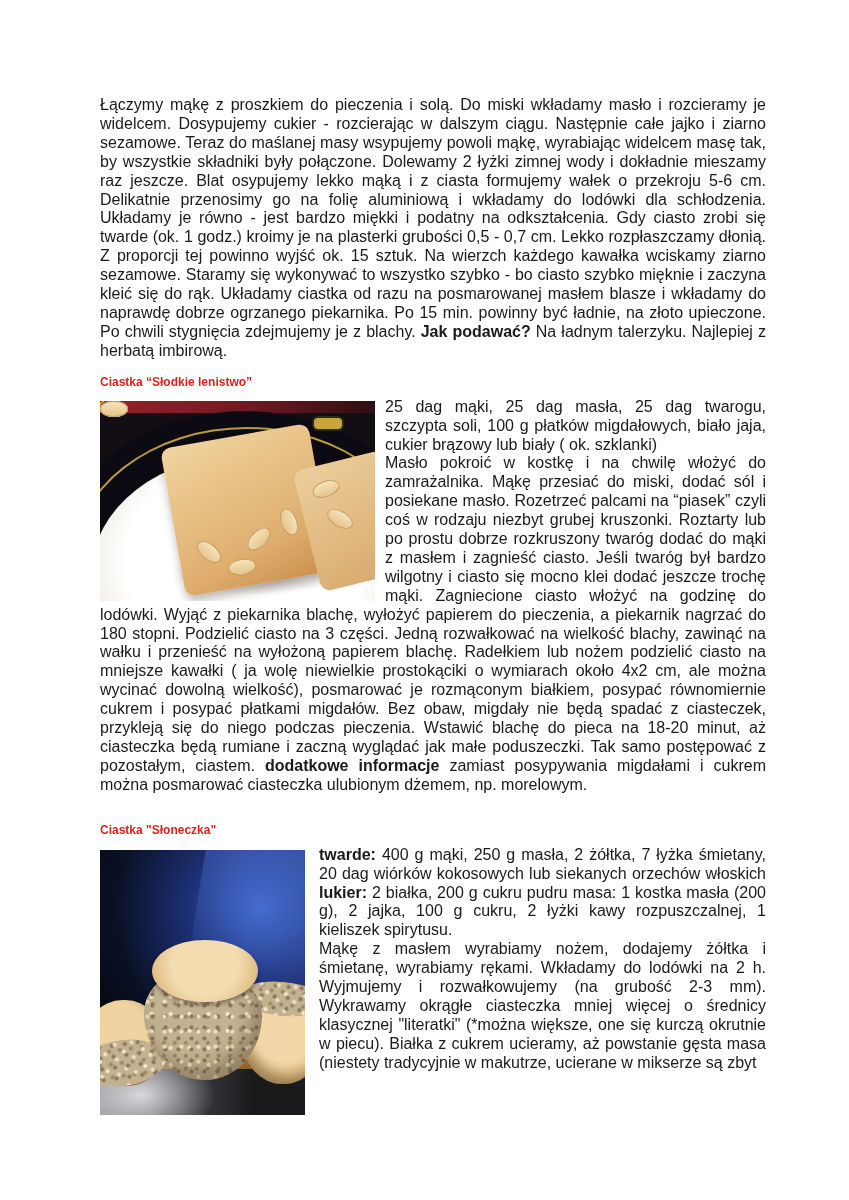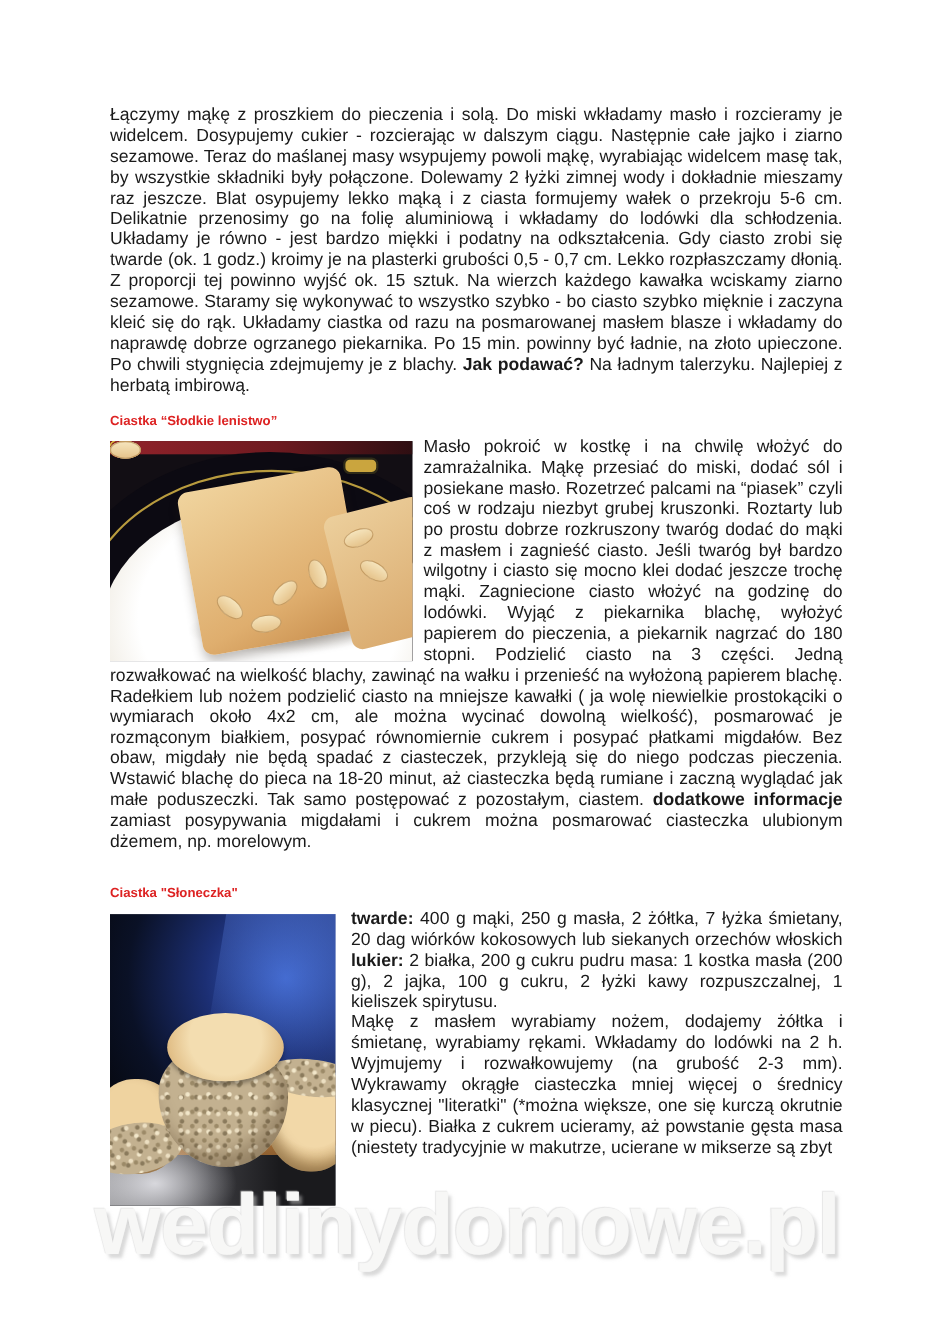--- a/index.html
+++ b/index.html
@@ -136,20 +136,21 @@
         <i class="almond"></i>
         <i class="almond"></i>
         <i class="almond"></i>
         <i class="almond"></i>
         <i class="almond"></i>
         <i class="almond"></i>
         <i class="almond"></i>
         <i class="almond"></i>
         <i class="almond"></i>
       </div>
+      <p class="ing">25 dag mąki, 25 dag masła, 25 dag twarogu, szczypta soli, 100 g płatków migdałowych, biało jaja, cukier brązowy lub biały ( ok. szklanki)</p>
       <p class="method"><span>Masło pokroić w kostkę i na chwilę włożyć do zamrażalnika. Mąkę przesiać do miski, dodać sól i posiekane masło. Rozetrzeć palcami na “piasek” czyli coś w rodzaju niezbyt grubej kruszonki. Roztarty lub po prostu dobrze rozkruszony twaróg dodać do mąki z masłem i zagnieść ciasto. Jeśli twaróg był bardzo wilgotny i ciasto się mocno klei dodać jeszcze trochę mąki. Zagniecione ciasto włożyć na godzinę do lodówki. Wyjąć z piekarnika blachę, wyłożyć papierem do pieczenia, a piekarnik nagrzać do 180 stopni. Podzielić ciasto na 3 części. Jedną rozwałkować na wielkość blachy, zawinąć na wałku i przenieść na wyłożoną papierem blachę. Radełkiem lub nożem podzielić ciasto na mniejsze kawałki ( ja wolę niewielkie prostokąciki o wymiarach około 4x2 cm, ale można wycinać dowolną wielkość), posmarować je rozmąconym białkiem, posypać równomiernie cukrem i posypać płatkami migdałów. Bez obaw, migdały nie będą spadać z ciasteczek, przykleją się do niego podczas pieczenia. Wstawić blachę do pieca na 18-20 minut, aż ciasteczka będą rumiane i zaczną wyglądać jak małe poduszeczki. Tak samo postępować z pozostałym, ciastem. </span><b>dodatkowe informacje</b><span> zamiast posypywania migdałami i cukrem można posmarować ciasteczka ulubionym dżemem, np. morelowym.</span></p>
     </section>
 
     <div class="heading h2gap">Ciastka "Słoneczka"</div>
 
     <section>
       <div class="photo2">
         <i class="p2-streak"></i>
         <i class="p2-board"></i>
         <i class="p2-floor"></i>
@@ -160,14 +161,13 @@
         <i class="c-edge e-right speckle"></i>
         <i class="cookie c-mid-body speckle"></i>
         <i class="cookie c-mid-top"></i>
       </div>
       <p class="ing"><b>twarde:</b><span> 400 g mąki, 250 g masła, 2 żółtka, 7 łyżka śmietany, 20 dag wiórków kokosowych lub siekanych orzechów włoskich </span><b>lukier:</b><span> 2 białka, 200 g cukru pudru masa: 1 kostka masła (200 g), 2 jajka, 100 g cukru, 2 łyżki kawy rozpuszczalnej, 1 kieliszek spirytusu.</span></p>
       <p class="method">Mąkę z masłem wyrabiamy nożem, dodajemy żółtka i śmietanę, wyrabiamy rękami. Wkładamy do lodówki na 2 h. Wyjmujemy i rozwałkowujemy (na grubość 2-3 mm). Wykrawamy okrągłe ciasteczka mniej więcej o średnicy klasycznej "literatki" (*można większe, one się kurczą okrutnie w piecu). Białka z cukrem ucieramy, aż powstanie gęsta masa (niestety tradycyjnie w makutrze, ucierane w mikserze są zbyt</p>
     </section>
 
   </div>
 
-  <div class="watermark">wedlinydomowe.pl</div>
 </div>
 
 </body></html>

